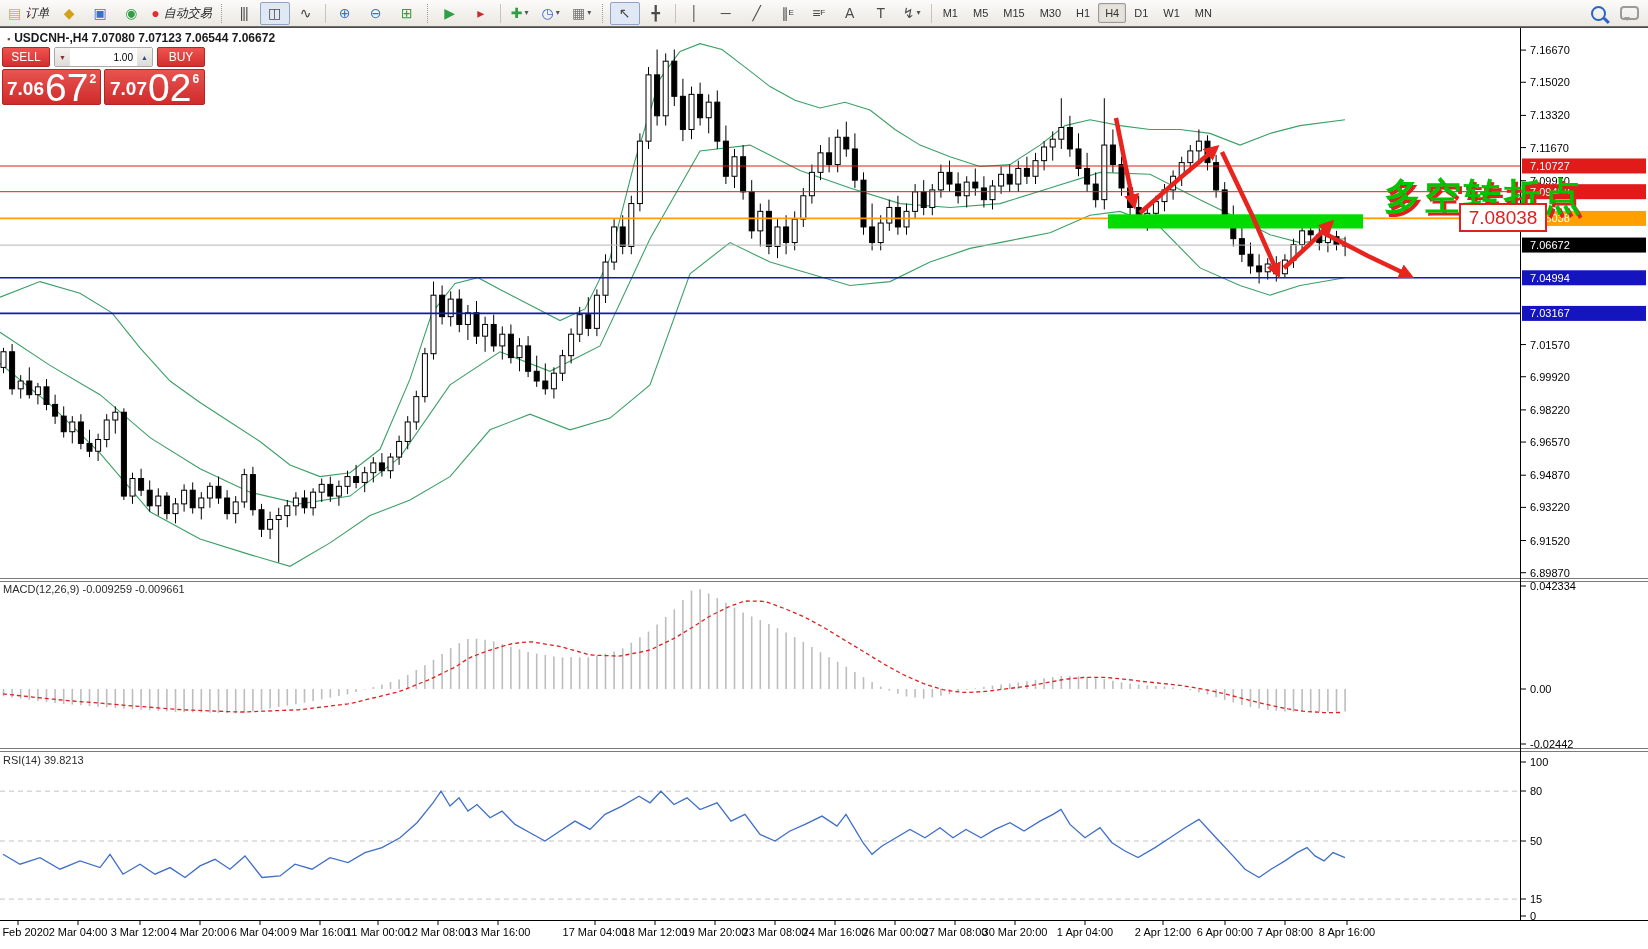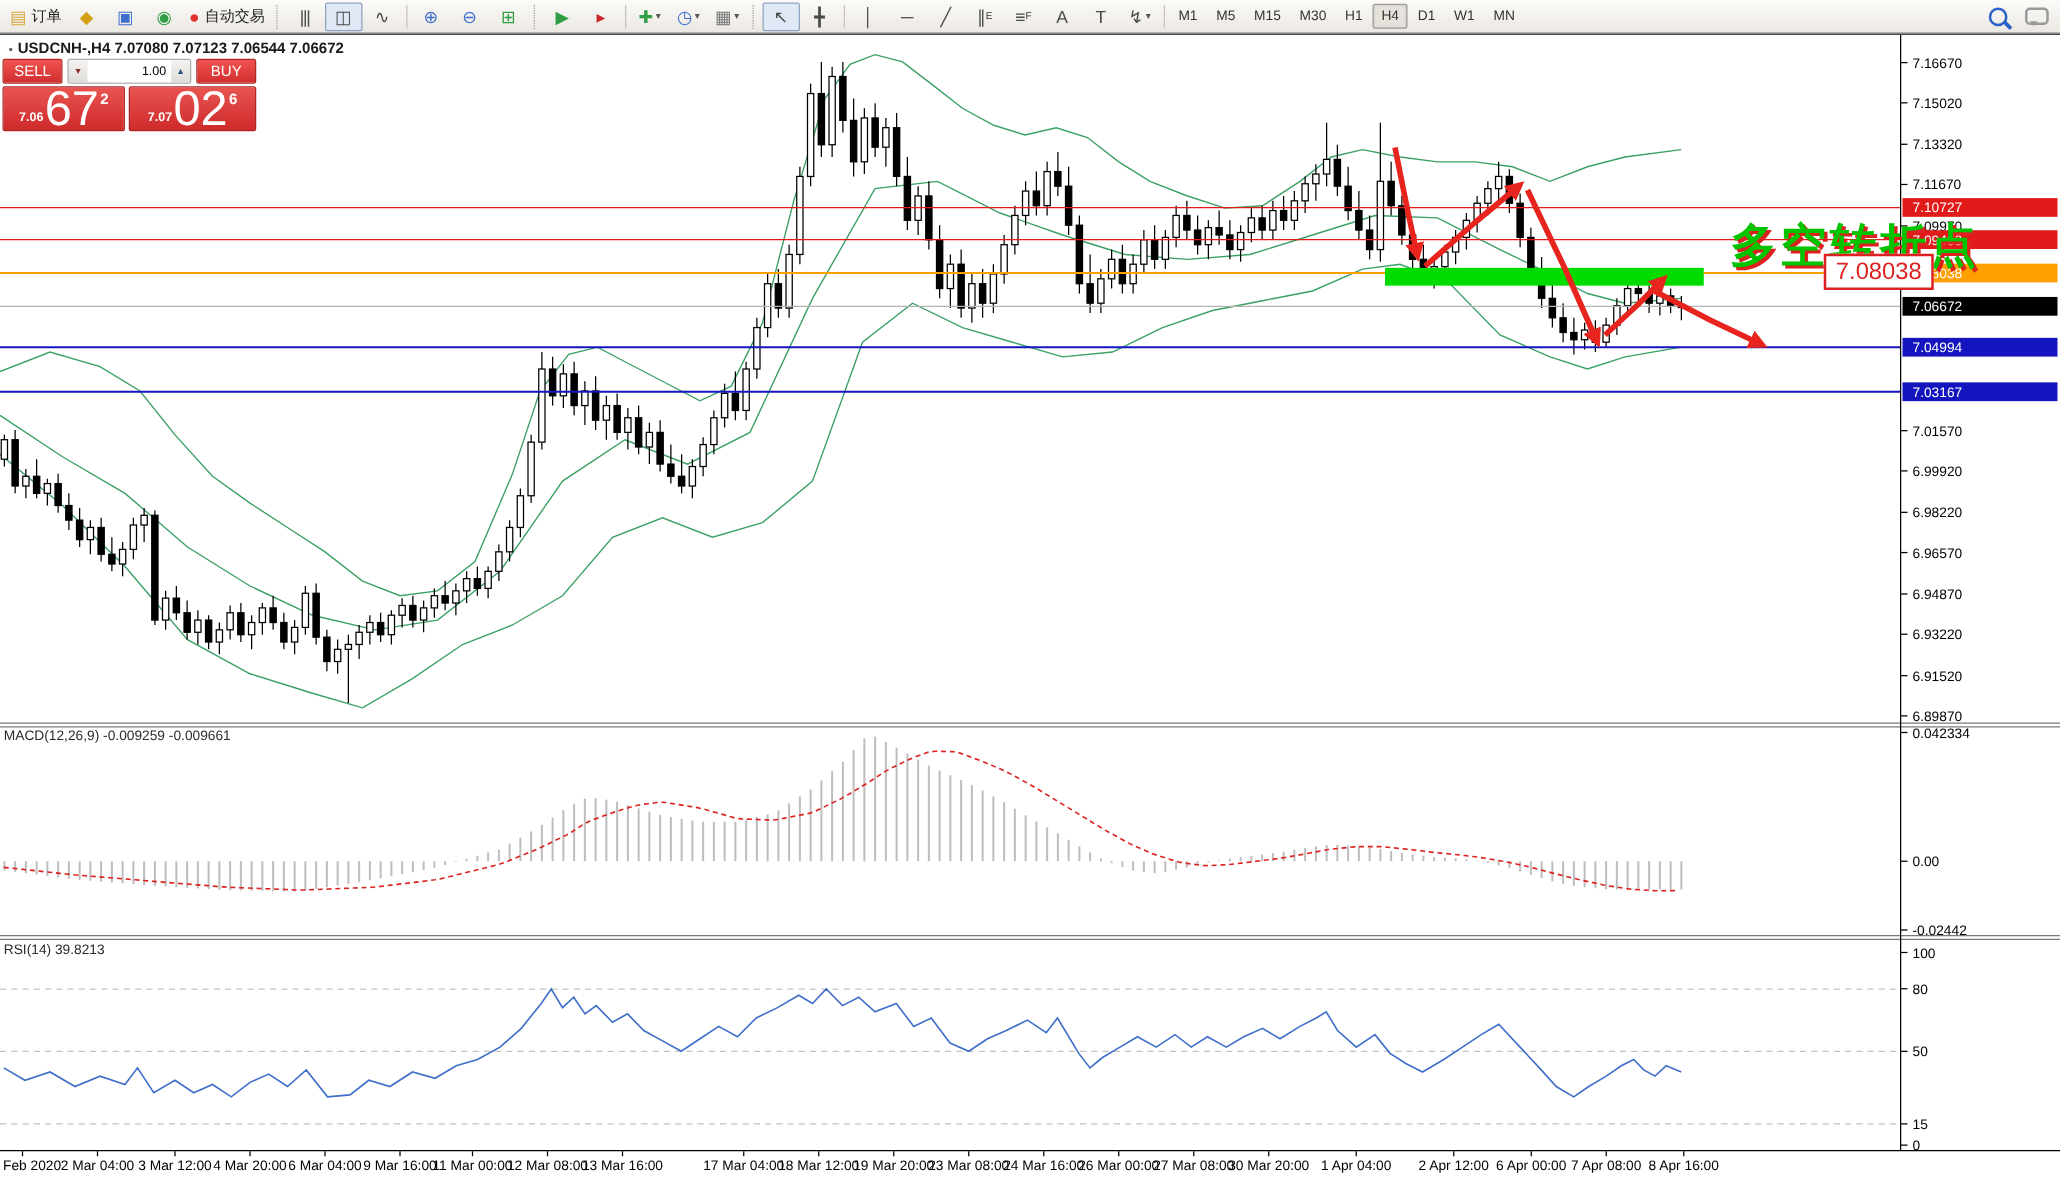--- a/index.html
+++ b/index.html
@@ -5,21 +5,21 @@
   html,body{margin:0;padding:0;background:#fff;}
   #app{position:relative;width:1648px;height:949px;overflow:hidden;background:#fff;
        font-family:"Liberation Sans",sans-serif;-webkit-font-smoothing:antialiased;}
   
   .tb{position:absolute;left:0;top:0;width:1648px;height:27px;box-sizing:border-box;
       background:linear-gradient(#fcfbf9,#ecea e4) #f0eee8;background:linear-gradient(#fcfbf9,#ebe8e2);
       border-bottom:1px solid #6e6e6e;display:flex;align-items:center;padding:0 4px;gap:1px;z-index:10;}
   .tbi{height:21px;min-width:22px;display:flex;align-items:center;justify-content:center;
        font-size:14px;line-height:1;color:#4a4a4a;padding:0 3px;border:1px solid transparent;border-radius:2px;cursor:default;}
   .tbi.active{background:#dfe8f4;border-color:#8ea4c0;}
-  .tbi .lbl{font-size:12px;color:#1d1d1d;margin-left:4px;white-space:nowrap;}
+  .tbi .lbl{font-size:12px;color:#1d1d1d;margin-left:4px;white-space:nowrap;font-style:italic;}
   .tbi sub{font-size:8px;color:#333;}
   .dd{font-size:8px;color:#555;margin-left:2px;}
   .sep{width:1px;height:19px;background:#c7c4bd;margin:0 3px;flex:none;}
   .grip{width:2px;height:19px;border-left:1px dotted #9b9b9b;margin:0 4px;flex:none;}
   .tf{font-size:11px;color:#333;padding:3px 6px;border:1px solid transparent;border-radius:2px;}
   .tf.active{background:#e6e3dc;border-color:#9a9a9a;box-shadow:inset 0 0 2px #bbb;}
   .spacer{flex:1;}
   .lens{position:relative;width:11px;height:11px;border:2px solid #2a62c9;border-radius:50%;display:inline-block;}
   .lens::after{content:"";position:absolute;width:7px;height:2.5px;background:#2a62c9;transform:rotate(45deg);right:-6px;bottom:-3px;}
   .chat{width:15px;height:10px;border:2px solid #9a9a9a;border-radius:4px;position:relative;display:inline-block;}
@@ -37,21 +37,21 @@
   .ocp .row1{display:flex;height:20px;gap:4px;}
   .btn-sell,.btn-buy{flex:none;width:46px;background:linear-gradient(#ef5350,#d22f2f);color:#fff;
       font-size:12px;display:flex;align-items:center;justify-content:center;border-radius:2px;border:1px solid #b02525;}
   .vol{flex:1;display:flex;border:1px solid #aaa;border-radius:2px;overflow:hidden;background:#fff;}
   .volbtn{width:15px;background:linear-gradient(#f4f3f1,#dedcd8);display:flex;align-items:center;justify-content:center;font-size:7px;color:#8a2c2c;border:0;}
   .volbtn.up{color:#2c4f8a;}
   .vol input{flex:1;border:0;outline:0;text-align:right;font-size:10px;padding-right:4px;width:40px;font-family:inherit;margin-left:17px;}
   .row2{display:flex;gap:3px;margin-top:2px;}
   .pxbox{height:33px;background:linear-gradient(#e85450,#cf2b2b);border:1px solid #b02525;border-radius:2px;
          color:#fff;display:flex;align-items:flex-end;justify-content:center;padding:0 4px 1px 4px;}
-  .pxbox .sm{font-size:10px;font-weight:bold;margin:0 1px 3px 0;}
+  .pxbox .sm{font-size:19px;font-weight:bold;margin:0 1px 3px 0;}
   .pxbox .big{font-size:39px;line-height:30px;}
   .pxbox .sup{font-size:12px;font-weight:bold;margin:2px 0 0 1px;align-self:flex-start;}
   .pxbox.sell{width:96px;}
   .pxbox.buy{width:100px;}
   svg{font-family:"Liberation Sans",sans-serif;}
 </style>
 </head>
 <body>
 
 <div id="app">

